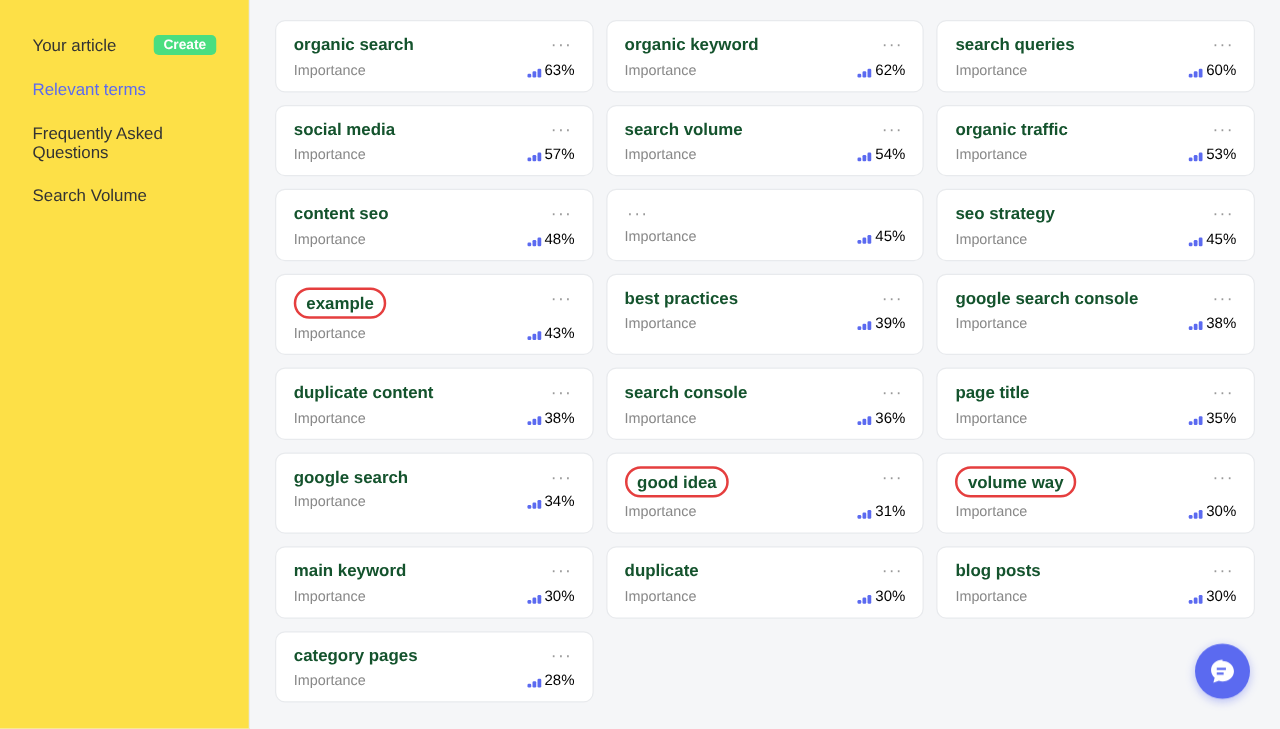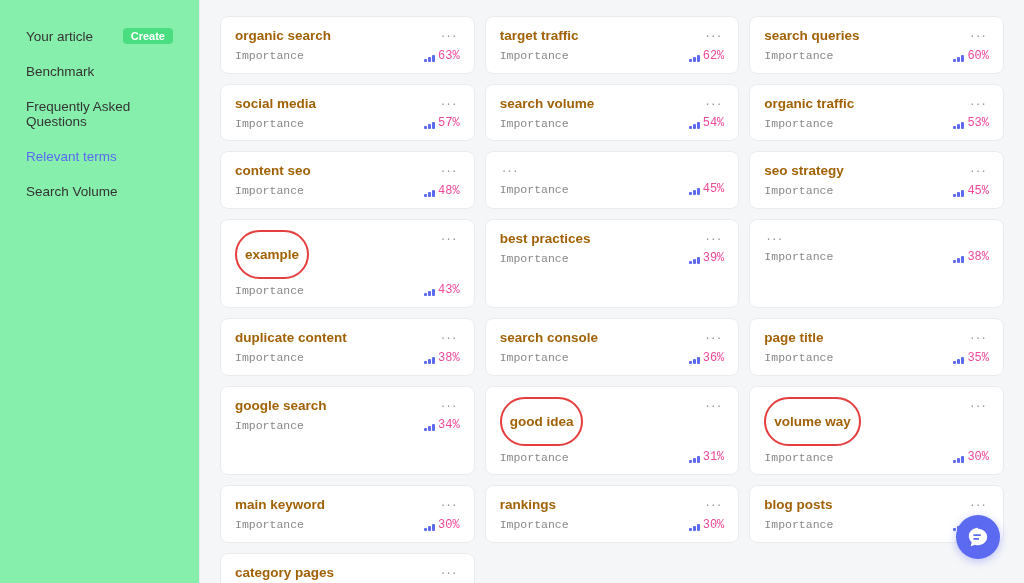--- a/index.html
+++ b/index.html
@@ -8,21 +8,21 @@
       background: #f5f6f8;
       display: flex;
       height: 583px;
       overflow: hidden;
     }
 
     
     .sidebar {
       width: 200px;
       min-width: 200px;
-      background: #86efac;
+      background: #fde047;
       padding: 20px 16px;
       display: flex;
       flex-direction: column;
       gap: 4px;
       border-right: 1px solid #e8eaed;
     }
     .sidebar-item {
       padding: 8px 10px;
       border-radius: 6px;
       cursor: pointer;
@@ -78,48 +78,47 @@
     .term-card-header {
       display: flex;
       align-items: flex-start;
       justify-content: space-between;
       margin-bottom: 4px;
     }
 
     .term-name {
       font-size: 13.5px;
       font-weight: 600;
-      color: #a16207;
+      color: #14532d;
       line-height: 1.3;
     }
 
     .term-menu-icon {
       color: #999;
       font-size: 14px;
       letter-spacing: 1px;
       cursor: pointer;
       padding: 0 2px;
     }
 
     .term-footer {
       display: flex;
-      align-items: center;
+      align-items: flex-end;
       justify-content: space-between;
       margin-top: 4px;
-      font-family: Liberation Mono, monospace;
     }
 
     .term-label {
       font-size: 11.5px;
       color: #888;
     }
 
     .term-importance {
       font-size: 12px;
-      color: #ec4899;
+      color: #000000;
       font-weight: 500;
       display: flex;
       align-items: center;
       gap: 3px;
     }
 
     .bar-icon {
       display: inline-flex;
       align-items: flex-end;
       gap: 1px;
@@ -129,21 +128,21 @@
       display: inline-block;
       width: 3px;
       background: #5b6af0;
       border-radius: 1px;
     }
 
     
     .term-card.circled-red .term-name {
       border: 2px solid #e53e3e;
       border-radius: 50px;
-      padding: 14px 8px;
+      padding: 2px 8px;
       display: inline-block;
     }
 
     
     .chat-btn {
       position: fixed;
       bottom: 24px;
       right: 24px;
       width: 44px;
       height: 44px;
@@ -167,23 +166,22 @@
     .main::-webkit-scrollbar-thumb { background: #d0d3da; border-radius: 3px; }
   </style>
 </head>
 <body>
 
 <div class="sidebar">
 <div class="sidebar-item-your-article">
         <span style="font-size:13.5px;color:#333;">Your article</span>
         <span class="create-badge">Create</span>
       </div>
-    <div class="sidebar-item">Benchmark</div>
+    <div class="sidebar-item active">Relevant terms</div>
     <div class="sidebar-item">Frequently Asked Questions</div>
-    <div class="sidebar-item active">Relevant terms</div>
     <div class="sidebar-item">Search Volume</div>
   </div>
 
 <div class="main">
   <div class="terms-grid">
   <div class="term-card">
       <div class="term-card-header">
         <span class="term-name">organic search</span>
         <span class="term-menu-icon">···</span>
       </div>
@@ -194,21 +192,21 @@
             <span style="height:3px"></span>
             <span style="height:5px"></span>
             <span style="height:7px"></span>
           </span>
           63%
         </span>
       </div>
     </div>
       <div class="term-card">
       <div class="term-card-header">
-        <span class="term-name">target traffic</span>
+        <span class="term-name">organic keyword</span>
         <span class="term-menu-icon">···</span>
       </div>
       <div class="term-footer">
         <span class="term-label">Importance</span>
         <span class="term-importance">
           <span class="bar-icon">
             <span style="height:3px"></span>
             <span style="height:5px"></span>
             <span style="height:7px"></span>
           </span>
@@ -363,20 +361,21 @@
             <span style="height:3px"></span>
             <span style="height:5px"></span>
             <span style="height:7px"></span>
           </span>
           39%
         </span>
       </div>
     </div>
       <div class="term-card">
       <div class="term-card-header">
+        <span class="term-name">google search console</span>
         <span class="term-menu-icon">···</span>
       </div>
       <div class="term-footer">
         <span class="term-label">Importance</span>
         <span class="term-importance">
           <span class="bar-icon">
             <span style="height:3px"></span>
             <span style="height:5px"></span>
             <span style="height:7px"></span>
           </span>
@@ -498,21 +497,21 @@
             <span style="height:3px"></span>
             <span style="height:5px"></span>
             <span style="height:7px"></span>
           </span>
           30%
         </span>
       </div>
     </div>
       <div class="term-card">
       <div class="term-card-header">
-        <span class="term-name">rankings</span>
+        <span class="term-name">duplicate</span>
         <span class="term-menu-icon">···</span>
       </div>
       <div class="term-footer">
         <span class="term-label">Importance</span>
         <span class="term-importance">
           <span class="bar-icon">
             <span style="height:3px"></span>
             <span style="height:5px"></span>
             <span style="height:7px"></span>
           </span>

